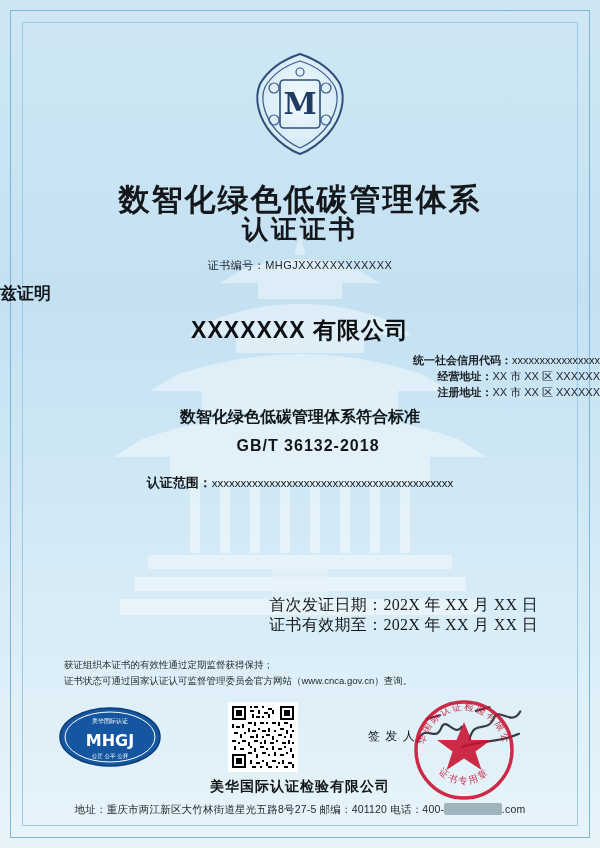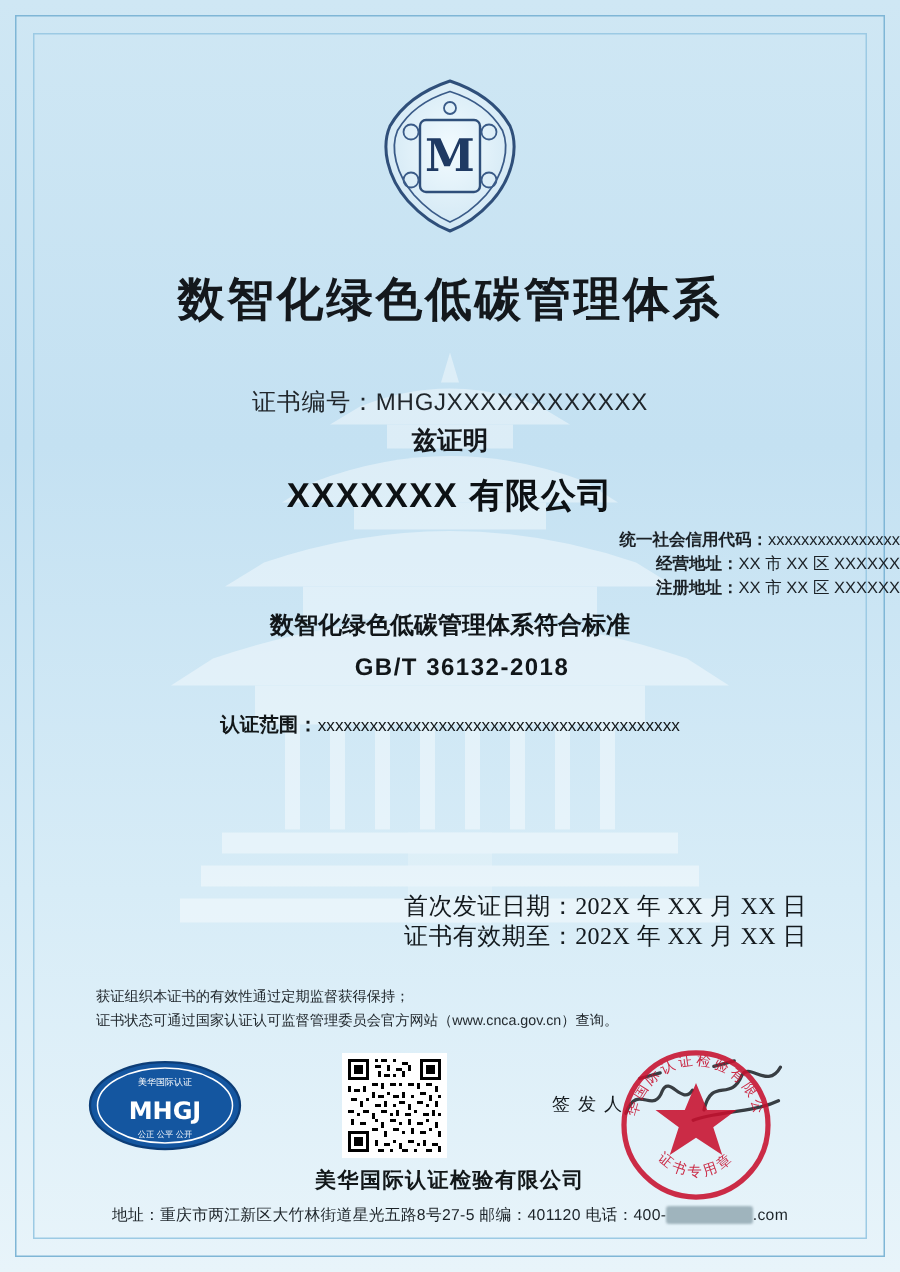--- a/index.html
+++ b/index.html
@@ -90,29 +90,29 @@
     font-weight: bold;
     letter-spacing: 3px;
     color: #14181c;
     font-family: "DejaVu Sans", "Liberation Sans", sans-serif;
   }
   .cert-no {
     position: absolute;
     top: 258px;
     left: 0; right: 0;
     text-align: center;
-    font-size: 16px;
+    font-size: 11px;
     color: #20262b;
     letter-spacing: .5px;
   }
   .zhengming {
     position: absolute;
     top: 282px;
     left: 0; right: 0;
-    text-align: center;
+    text-align: left;
     font-size: 17px;
     font-weight: bold;
     color: #14181c;
   }
   .company {
     position: absolute;
     top: 315px;
     left: 0; right: 0;
     text-align: center;
     font-size: 23px;
@@ -323,20 +323,21 @@
         <circle cx="24" cy="36" r="5" fill="none" stroke="#3a5b88" stroke-width="1.2"></circle>
         <circle cx="76" cy="36" r="5" fill="none" stroke="#3a5b88" stroke-width="1.2"></circle>
         <circle cx="24" cy="68" r="5" fill="none" stroke="#3a5b88" stroke-width="1.2"></circle>
         <circle cx="76" cy="68" r="5" fill="none" stroke="#3a5b88" stroke-width="1.2"></circle>
         <circle cx="50" cy="20" r="4" fill="none" stroke="#3a5b88" stroke-width="1.2"></circle>
         <text x="50" y="62" text-anchor="middle" font-family="DejaVu Serif, serif" font-size="30" font-weight="bold" fill="#1f3a63">M</text>
       </svg>
     </div>
 
     <div class="title-main">数智化绿色低碳管理体系</div>
+    <div class="title-sub">认证证书</div>
 
     <div class="cert-no">
       <span>证书编号：</span><span>MHGJXXXXXXXXXXXX</span>
     </div>
 
     <div class="zhengming">兹证明</div>
 
     <div class="company">XXXXXXX 有限公司</div>
 
     <div class="meta">

